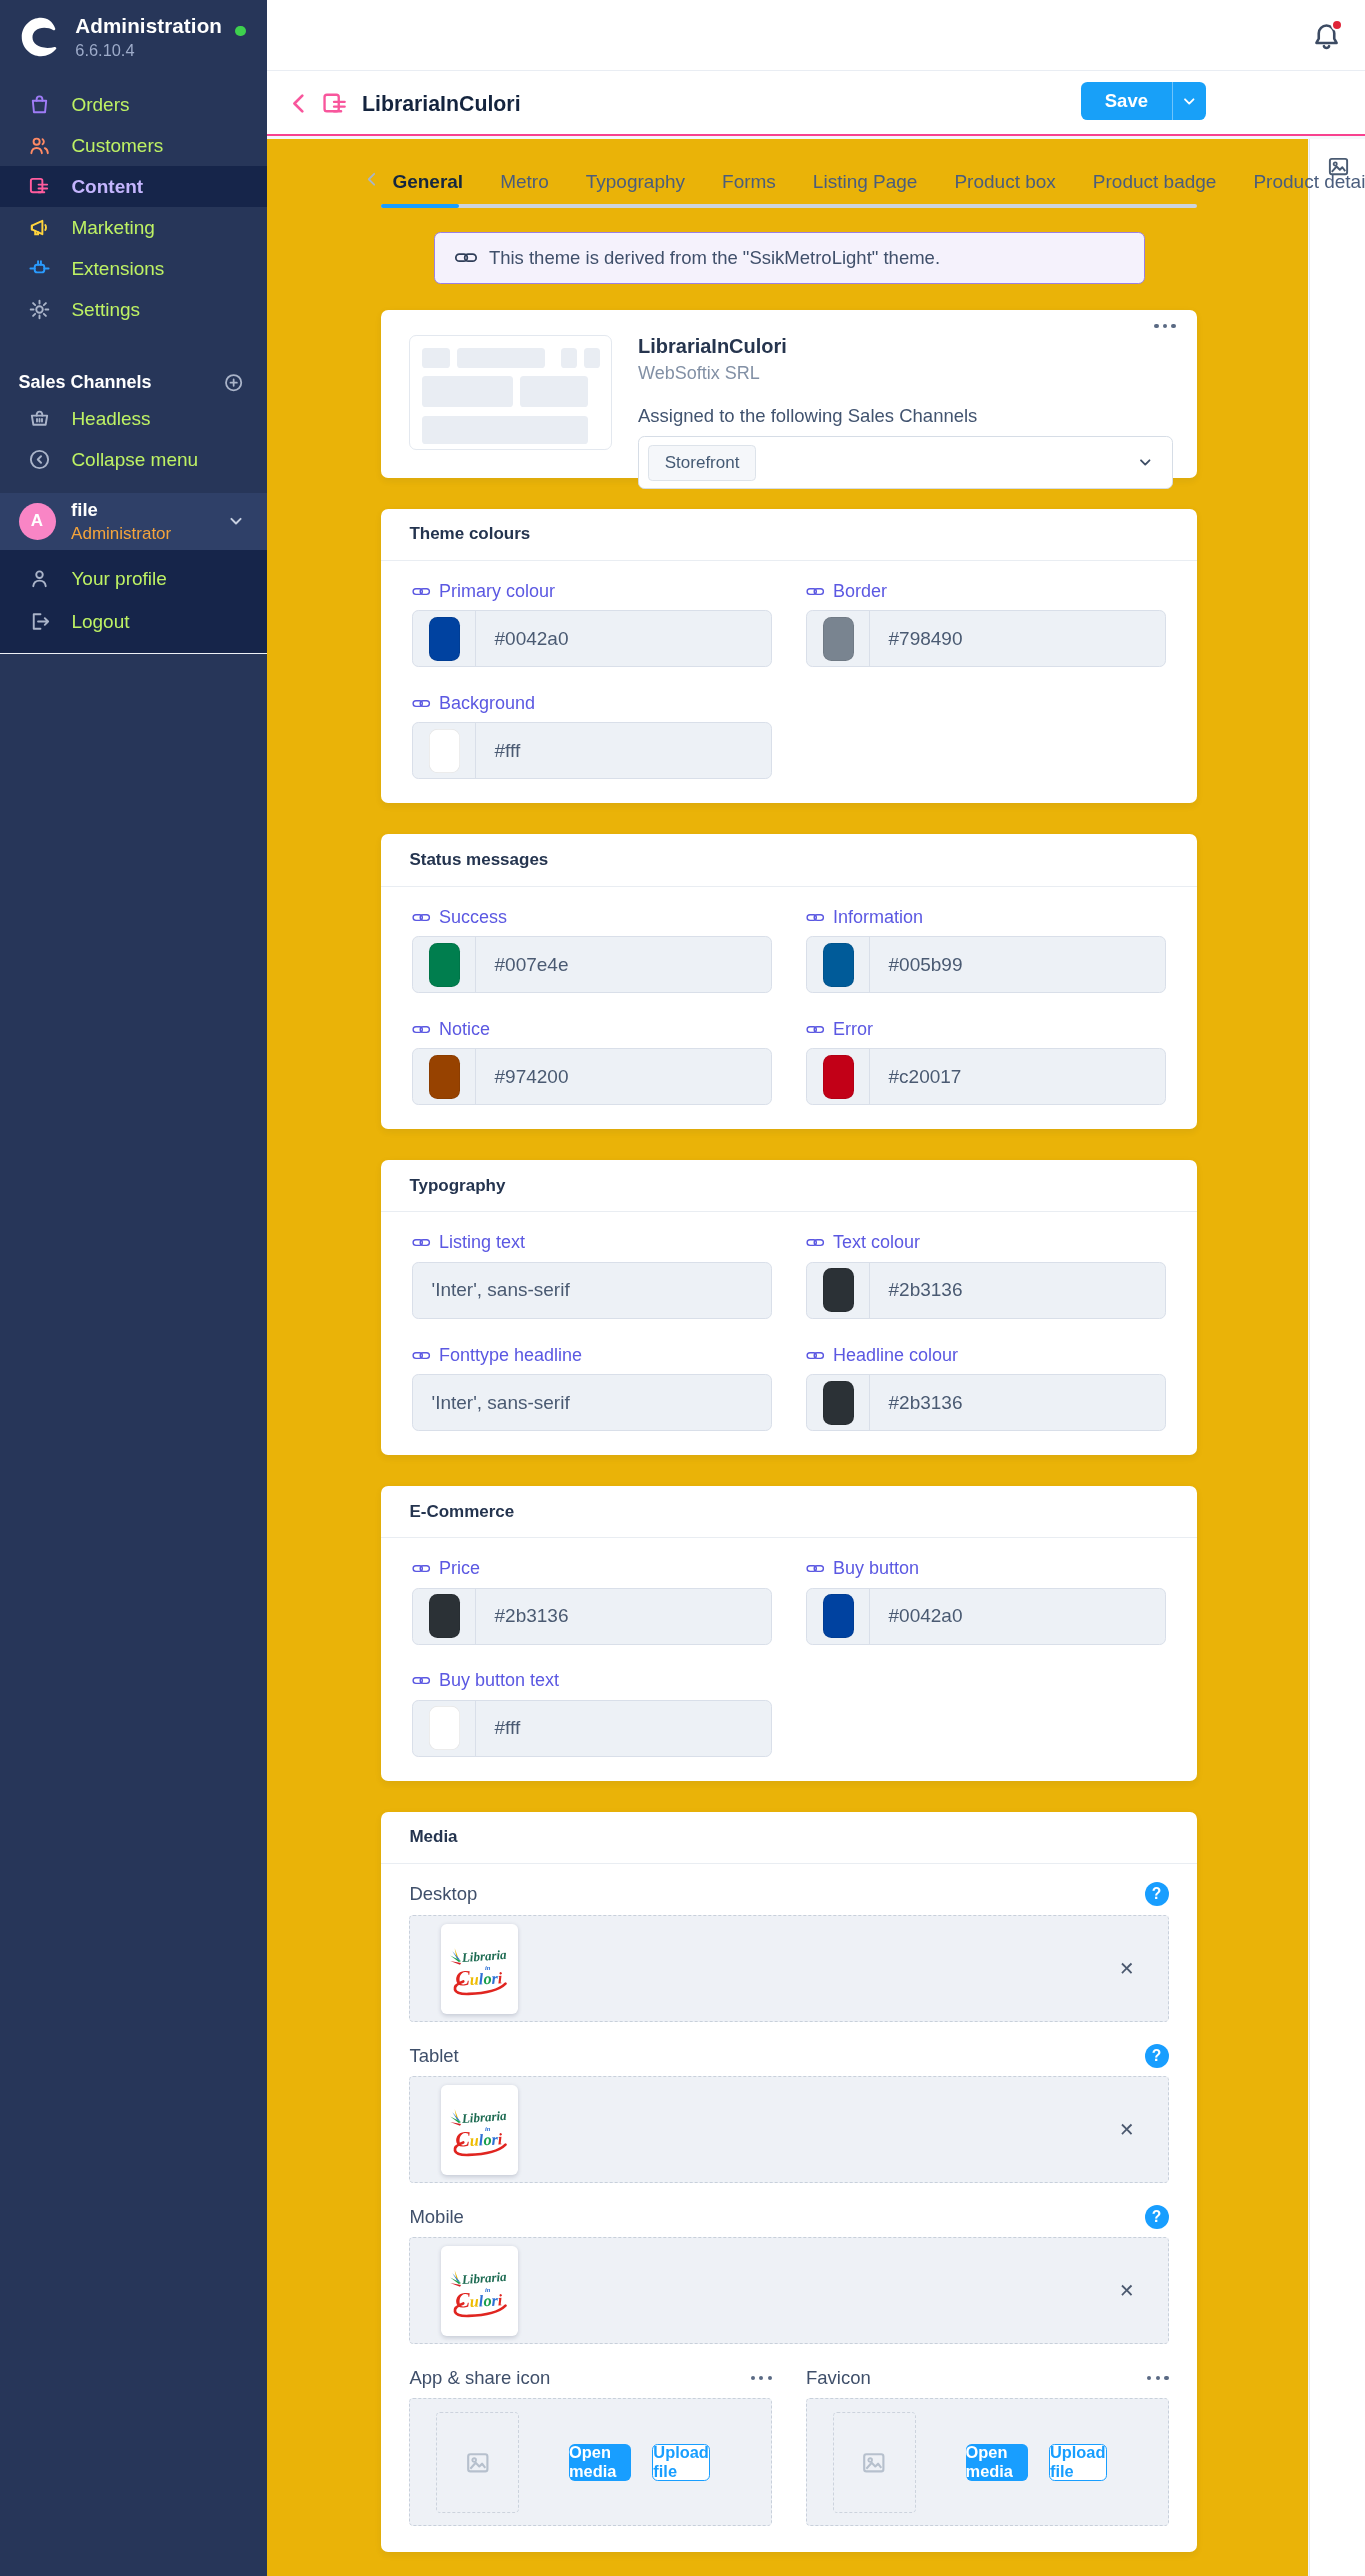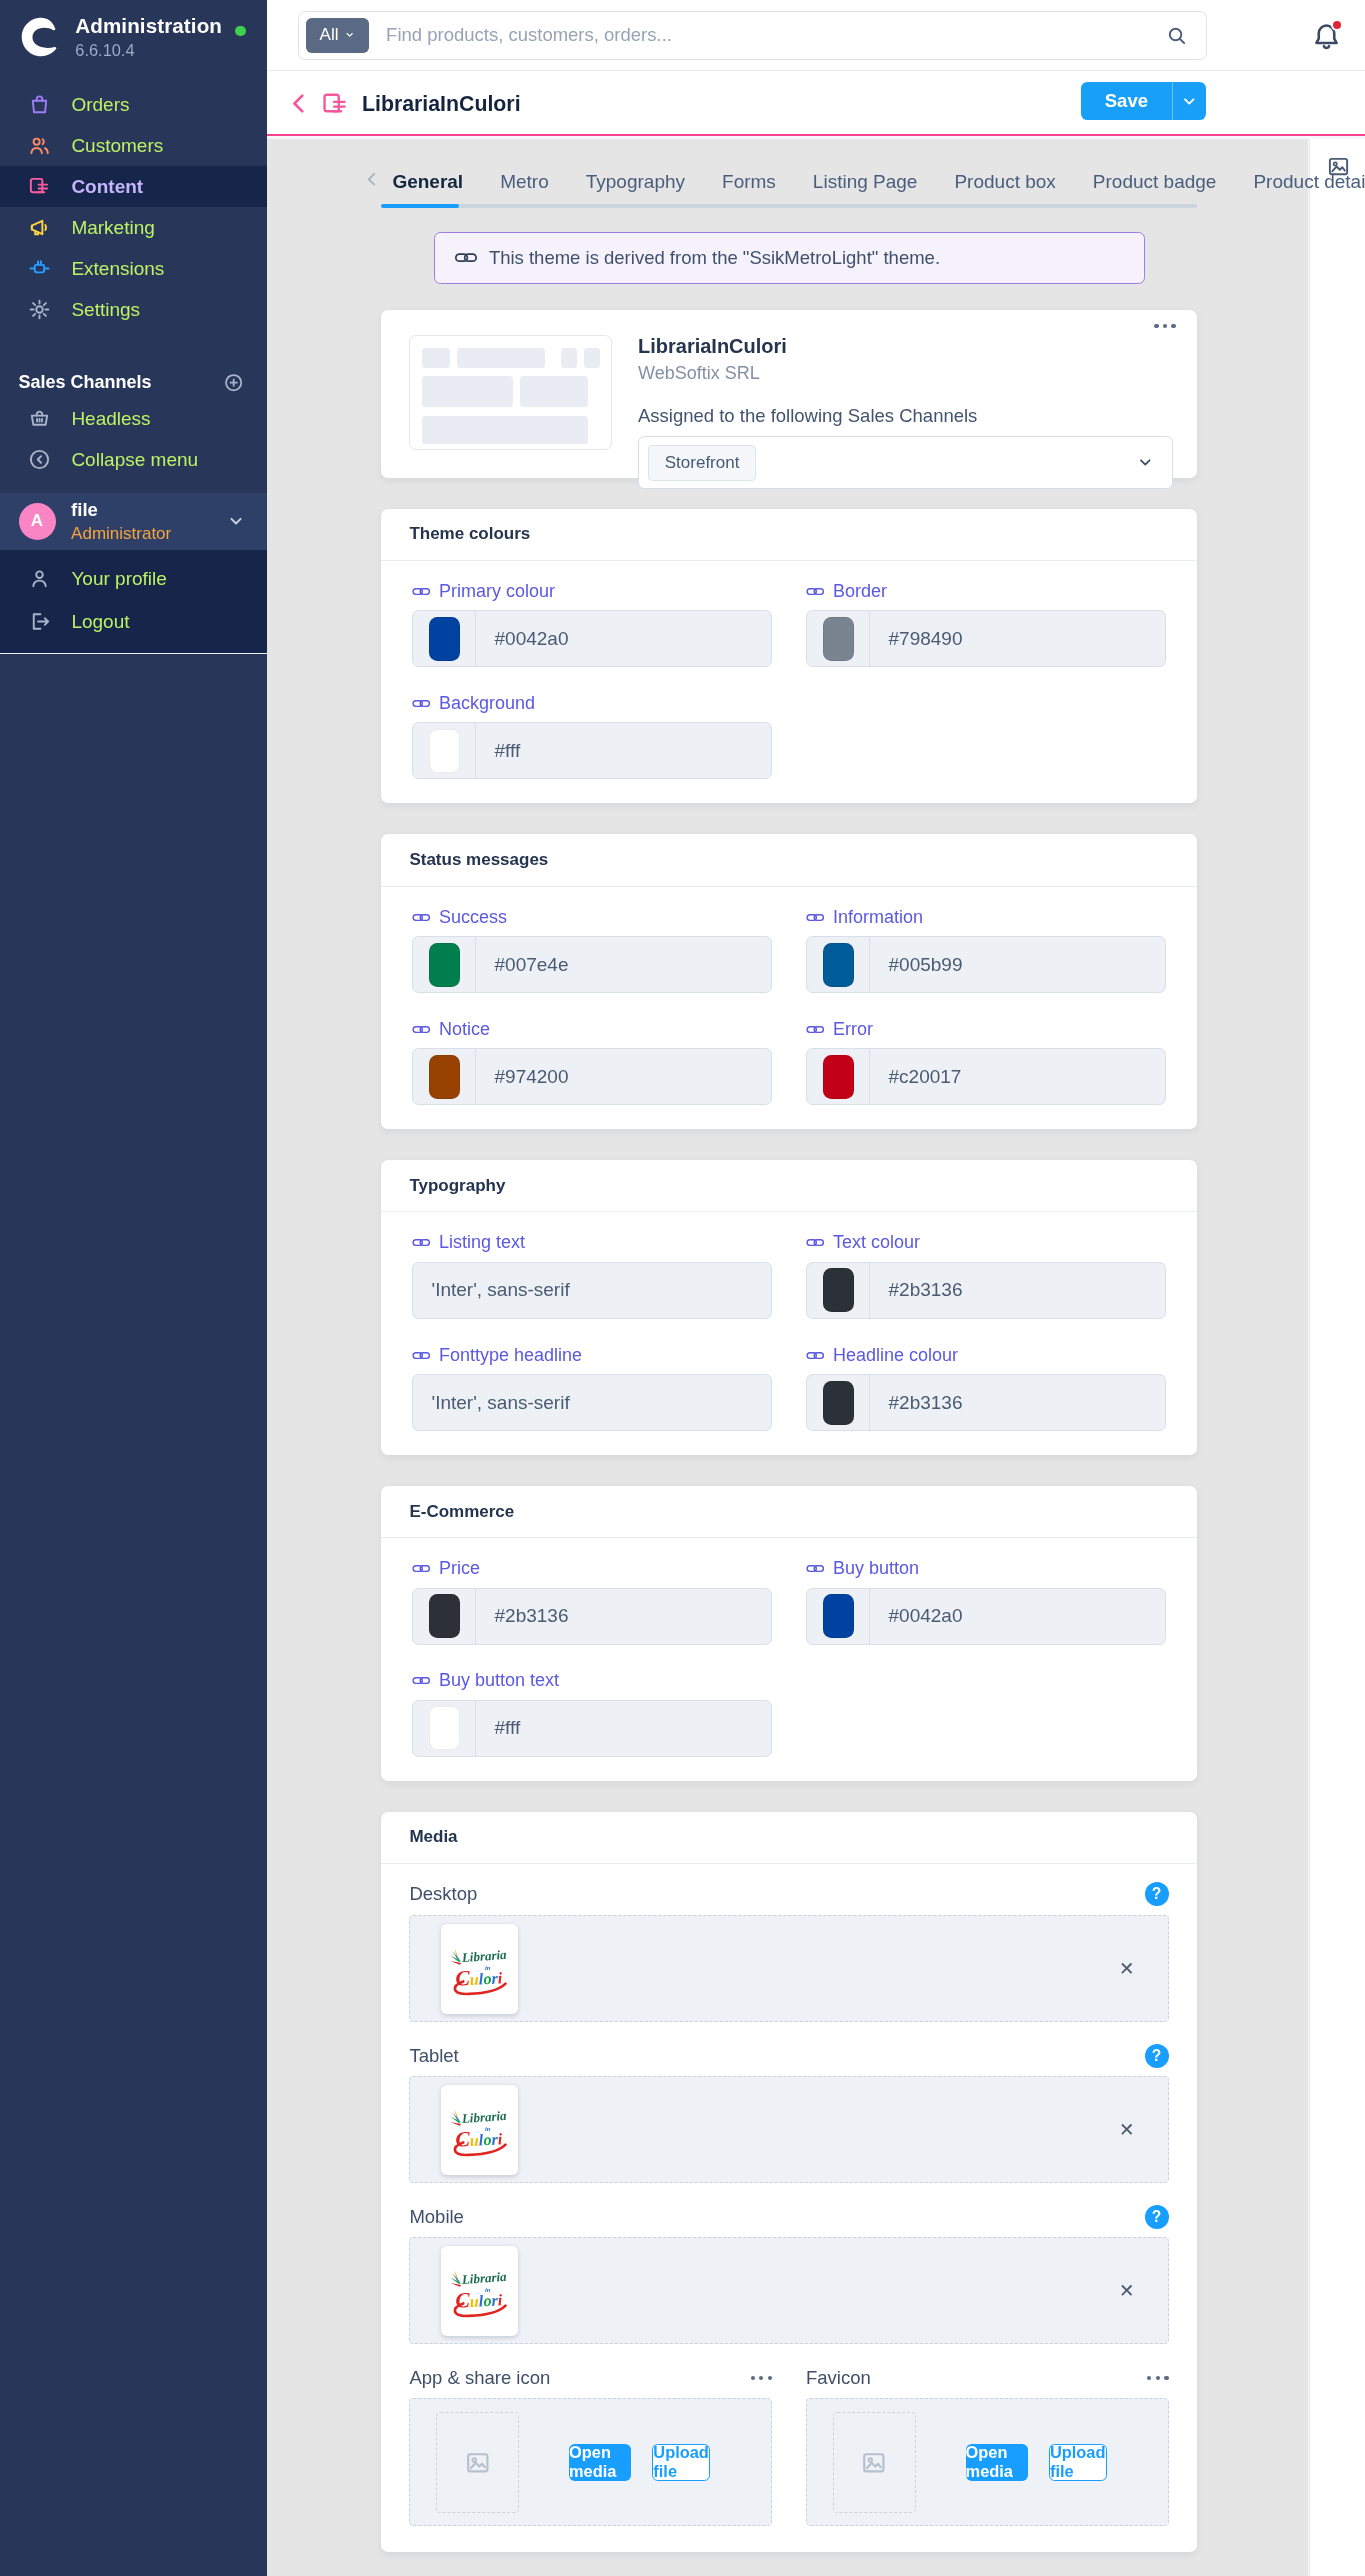--- a/index.html
+++ b/index.html
@@ -43,21 +43,21 @@
   
   #smartbar { position:absolute; left:267px; top:71px; width:1098px; height:65px; background:#fff; border-bottom:2.8px solid #f8418f; z-index:4; }
   .back-ic { position:absolute; left:18.5px; top:18.5px; color:#f8569c; cursor:pointer; }
   .module-ic { position:absolute; left:54px; top:18.5px; color:#f8569c; }
   .sb-title { position:absolute; left:95px; top:20.6px; font-size:21.3px; font-weight:600; color:#14243e; }
   .save-btn { position:absolute; right:159px; top:11.4px; height:38px; background:#18a0f8; border-radius:6.4px; display:flex; align-items:stretch; cursor:pointer; overflow:hidden; }
   .save-main { padding:0 24px; display:flex; align-items:center; color:#fff; font-size:18.5px; font-weight:700; }
   .save-split { width:34px; display:flex; align-items:center; justify-content:center; border-left:1.4px solid rgba(255,255,255,.38); color:#fff; }
 
   
-  #content { position:absolute; left:267px; top:139px; width:1041px; bottom:0; background:#e5e5e5; }
+  #content { position:absolute; left:267px; top:139px; width:1041px; bottom:0; background:#eab308; }
   #rightrail { position:absolute; left:1309px; top:139px; width:57px; bottom:0; background:#fff; border-left:1.4px solid #e6eaf1; }
   .rail-ic { margin:15.6px auto 0 auto; width:23px; height:23px; color:#4a5b72; cursor:pointer; }
   .col { width:816px; margin-left:114px; }
 
   
   .tabs-wrap { padding-top:28.4px; position:relative; }
   .tabs { display:flex; align-items:center; }
   .tab { padding:0 18.5px; height:30px; display:flex; align-items:center; font-size:19px; color:#4a5d7d; cursor:pointer; white-space:nowrap; }
   .tab:first-of-type { padding-left:11.4px; }
   .tab.active { color:#15273f; font-weight:600; }
@@ -297,32 +297,20 @@
     <div class="side-item">
       <svg class="mi" style="color:#aab4c9" viewBox="0 0 32 32" width="23" height="23">
           <use href="#i-logout"></use>
         </svg>
       <span class="mlabel">Logout</span>
     </div>
   </div>
 </nav>
 
 <header id="topbar">
-  <div class="searchbox">
-    <div class="scope-chip">
-      <span>All</span>
-      <svg width="11.4" height="11.4" viewBox="0 0 16 16">
-          <use href="#i-chevdown"></use>
-        </svg>
-    </div>
-    <input class="search-input" type="text" placeholder="Find products, customers, orders..." style="">
-    <svg class="search-glass" width="23" height="23" viewBox="0 0 32 32">
-        <use href="#i-search"></use>
-      </svg>
-  </div>
   <div class="bell-wrap">
     <svg width="31" height="31" viewBox="0 0 44 44">
         <use href="#i-bell"></use>
       </svg>
     <span class="bell-dot"></span>
   </div>
 </header>
 
 <div id="smartbar">
   <svg class="back-ic" width="27" height="27" viewBox="0 0 38 38">

